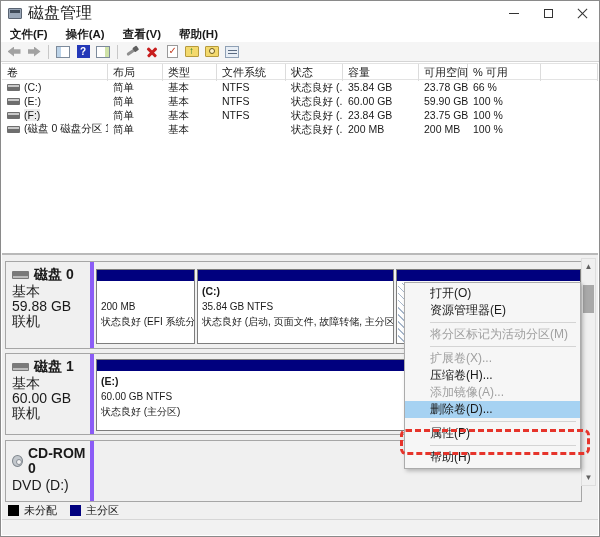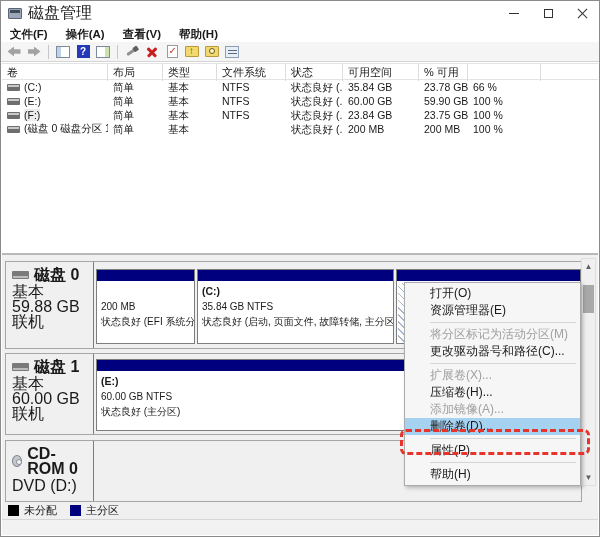--- a/index.html
+++ b/index.html
@@ -56,21 +56,21 @@
   .vt-head .hcell { padding-left:5px; height:17px; line-height:17px; border-right:1px solid #dcdcdc; overflow:hidden; white-space:nowrap; }
   .vt-row { height:14px; font-size:10.5px; }
   .vt-row .cell { padding-left:5px; overflow:hidden; white-space:nowrap; line-height:14px; }
   .volcell { display:flex; align-items:center; gap:4px; padding-left:5px; overflow:hidden; white-space:nowrap; }
   .volicon { flex:0 0 auto; width:13px; height:7px; background:#6e6e6e; border-radius:1px; position:relative; }
   .volicon:before { content:""; position:absolute; left:1px; right:1px; top:1px; height:2px; background:#c9c9c9; }
 
   
   .graphpanel { position:absolute; top:252px; left:1px; right:1px; bottom:17px; background:#f0f0f0; border-top:2px solid #b9b9b9; }
   .diskrow { position:absolute; left:3px; width:577px; border:1px solid #a6a6a6; background:#f0f0f0; }
-  .disklabel { position:absolute; left:0; top:0; bottom:0; width:88px; border-right:1px solid #8b5cf6; padding:5px 0 0 6px; font-size:16px; line-height:15px; }
+  .disklabel { position:absolute; left:0; top:0; bottom:0; width:88px; border-right:4px solid #8b5cf6; padding:5px 0 0 6px; font-size:14px; line-height:15px; }
   .diskname { display:flex; align-items:center; gap:5px; font-weight:bold; margin-bottom:2px; }
   .driveicon { width:17px; height:8px; background:#7a7a7a; border-radius:1px; position:relative; }
   .driveicon:before { content:""; position:absolute; left:1px; right:1px; bottom:1px; height:2px; background:#bdbdbd; }
   .cdicon { width:12px; height:12px; border-radius:50%; background:#c3c8cd; border:1px solid #7f868d; position:relative; }
   .cdicon:before { content:""; position:absolute; left:3px; top:3px; width:4px; height:4px; border-radius:50%; background:#f2f2f2; border:1px solid #8a9097; }
   .part { position:absolute; border:1px solid #7d7d7d; background:#fff; }
   .part .bar { height:12px; background:#00007e; border-bottom:1px solid #fff; }
   .part .pbody { padding:2px 4px 0 4px; font-size:10px; line-height:15px; white-space:nowrap; overflow:hidden; }
   .part .pname { font-weight:bold; height:15px; font-size:10.5px; }
   .part.hatched .pbody-hatch { position:absolute; left:1px; right:1px; top:13px; bottom:1px; background:repeating-linear-gradient(45deg,#ffffff 0 4px,#a8b8cc 4px 5px); }
@@ -170,20 +170,21 @@
       </div>
   </div>
 
   <div class="volpanel">
     <div class="vt-head">
       <div class="hcell">卷</div>
       <div class="hcell">布局</div>
       <div class="hcell">类型</div>
       <div class="hcell">文件系统</div>
       <div class="hcell">状态</div>
+      <div class="hcell">容量</div>
       <div class="hcell">可用空间</div>
       <div class="hcell">% 可用</div>
       <div class="hcell"></div>
     </div>
 
     <div class="vt-row">
       <div class="volcell">
           <span class="volicon"></span>
           <span>(C:)</span>
         </div>
@@ -320,21 +321,20 @@
     </div>
   </div>
 
   <div class="statusbar"></div>
 
   <div class="ctxmenu">
     <div class="ctxitem">打开(O)</div>
     <div class="ctxitem">资源管理器(E)</div>
     <div class="ctxsep"></div>
     <div class="ctxitem disabled">将分区标记为活动分区(M)</div>
-    <div class="ctxitem">更改驱动器号和路径(C)...</div>
     <div class="ctxsep"></div>
     <div class="ctxitem disabled">扩展卷(X)...</div>
     <div class="ctxitem">压缩卷(H)...</div>
     <div class="ctxitem disabled">添加镜像(A)...</div>
     <div class="ctxitem highlighted">删除卷(D)...</div>
     <div class="ctxsep"></div>
     <div class="ctxitem">属性(P)</div>
     <div class="ctxsep"></div>
     <div class="ctxitem">帮助(H)</div>
   </div>

